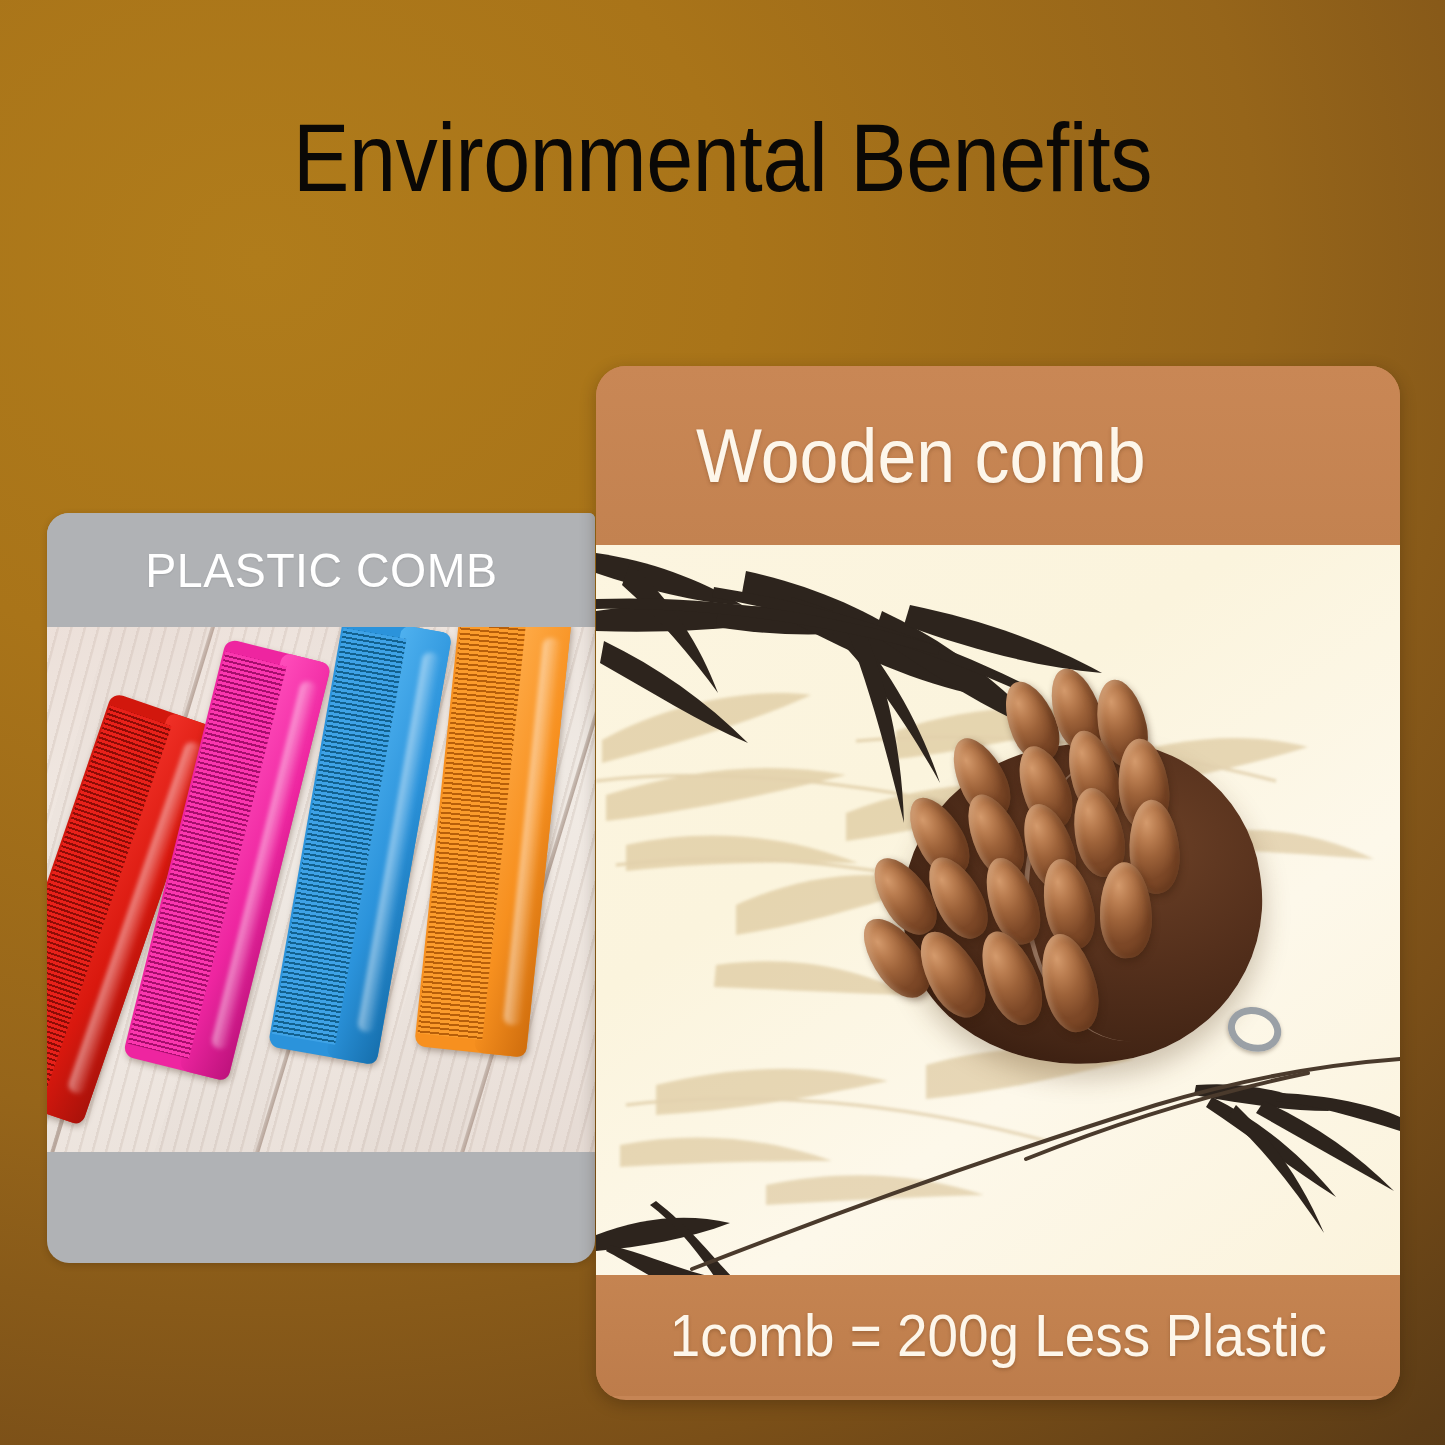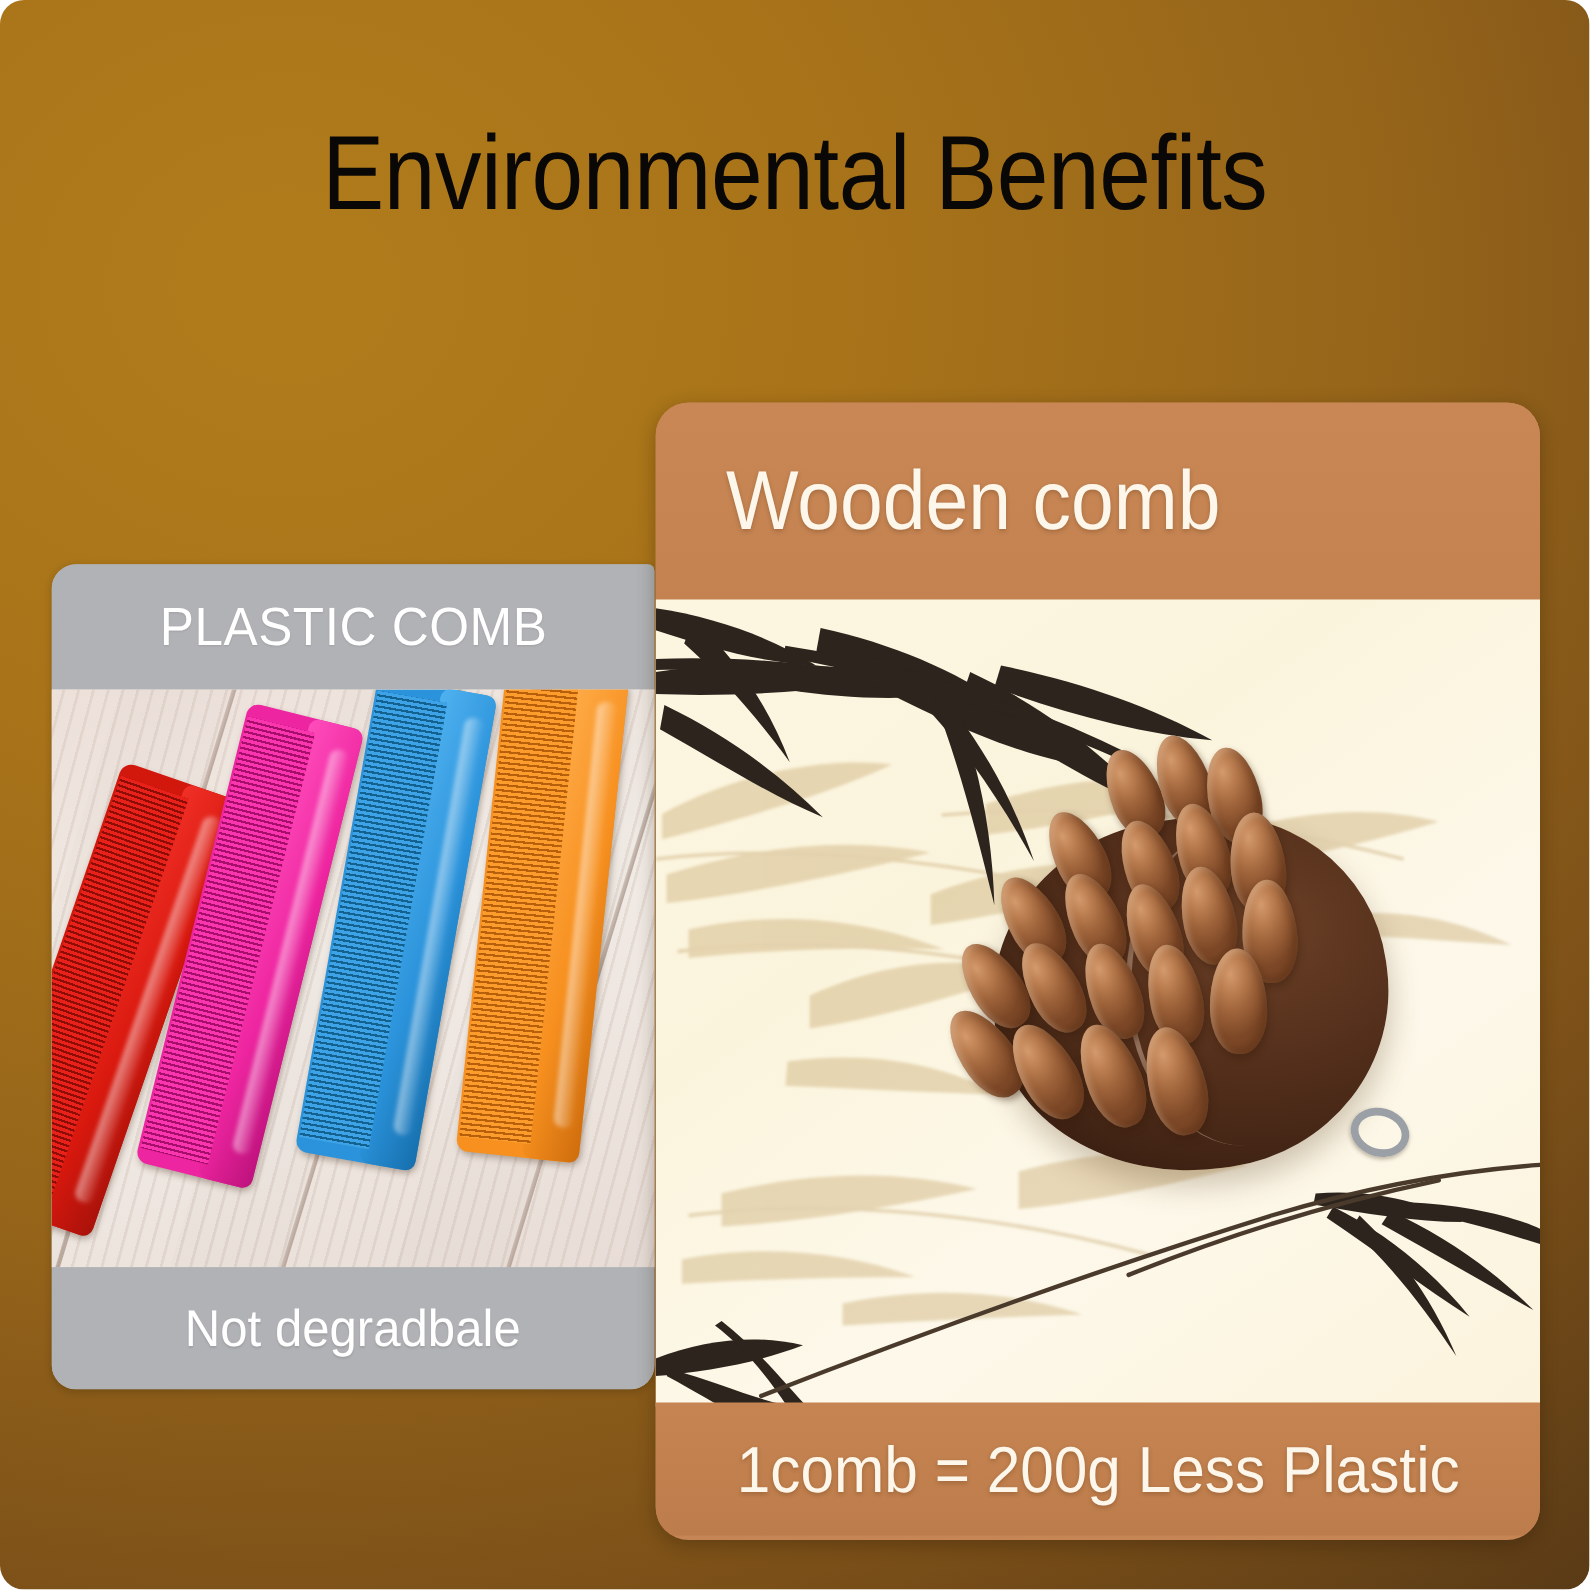--- a/index.html
+++ b/index.html
@@ -18,21 +18,20 @@
     height: 1445px;
     overflow: hidden;
     background:
       radial-gradient(ellipse 150% 130% at 18% 18%,
           #b07c1b 0%,
           #a97419 22%,
           #96651a 46%,
           #7a4f18 66%,
           #5c3c16 82%,
           #453113 100%);
-    border-radius: 22px;
   }
 
   
   #page-title {
     position: absolute;
     left: 0; top: 108px;
     width: 1445px;
     text-align: center;
     color: #0a0806;
     font-family: "Liberation Sans", sans-serif;
@@ -147,21 +146,21 @@
     border-radius: 30px;
     overflow: hidden;
     background: #c68555;
     box-shadow: 0 4px 16px rgba(35,20,5,0.30);
   }
   #wooden-header {
     position: absolute; left: 0; top: 0;
     width: 100%; height: 179px;
     background: linear-gradient(180deg, #c98755 0%, #c38250 100%);
     display: flex; align-items: center;
-    padding-left: 64px;
+    padding-left: 100px;
   }
   #wooden-header-label {
     color: #fdf6ea;
     font-size: 76px;
     font-weight: 400;
     transform: scaleX(0.92);
     transform-origin: left center;
     white-space: nowrap;
     text-shadow: 0 2px 4px rgba(90,50,20,0.30);
   }
@@ -278,23 +277,20 @@
 
       <div class="comb" style="left:390px; top:-16px; width:112px; height:442px; transform:rotate(6deg);
                   background:#f7901f;">
         <div class="spine" style="background:linear-gradient(100deg,#ffad4b 0%,#f7901f 55%,#cf6d0d 100%);"></div>
         <div class="teeth" style="background:repeating-linear-gradient(to bottom,
                     #fb9c2c 0px,#fb9c2c 3px, #b75f0a 3px,#b75f0a 5px);"></div>
         <div class="gloss"></div>
       </div>
     </div>
 
-    <div id="plastic-footer">
-      <span id="plastic-footer-label">Not degradbale</span>
-    </div>
   </div>
 
   <div id="wooden-card">
 
     <div id="wooden-header">
       <span id="wooden-header-label">Wooden comb</span>
     </div>
 
     <div id="wooden-photo">
 

